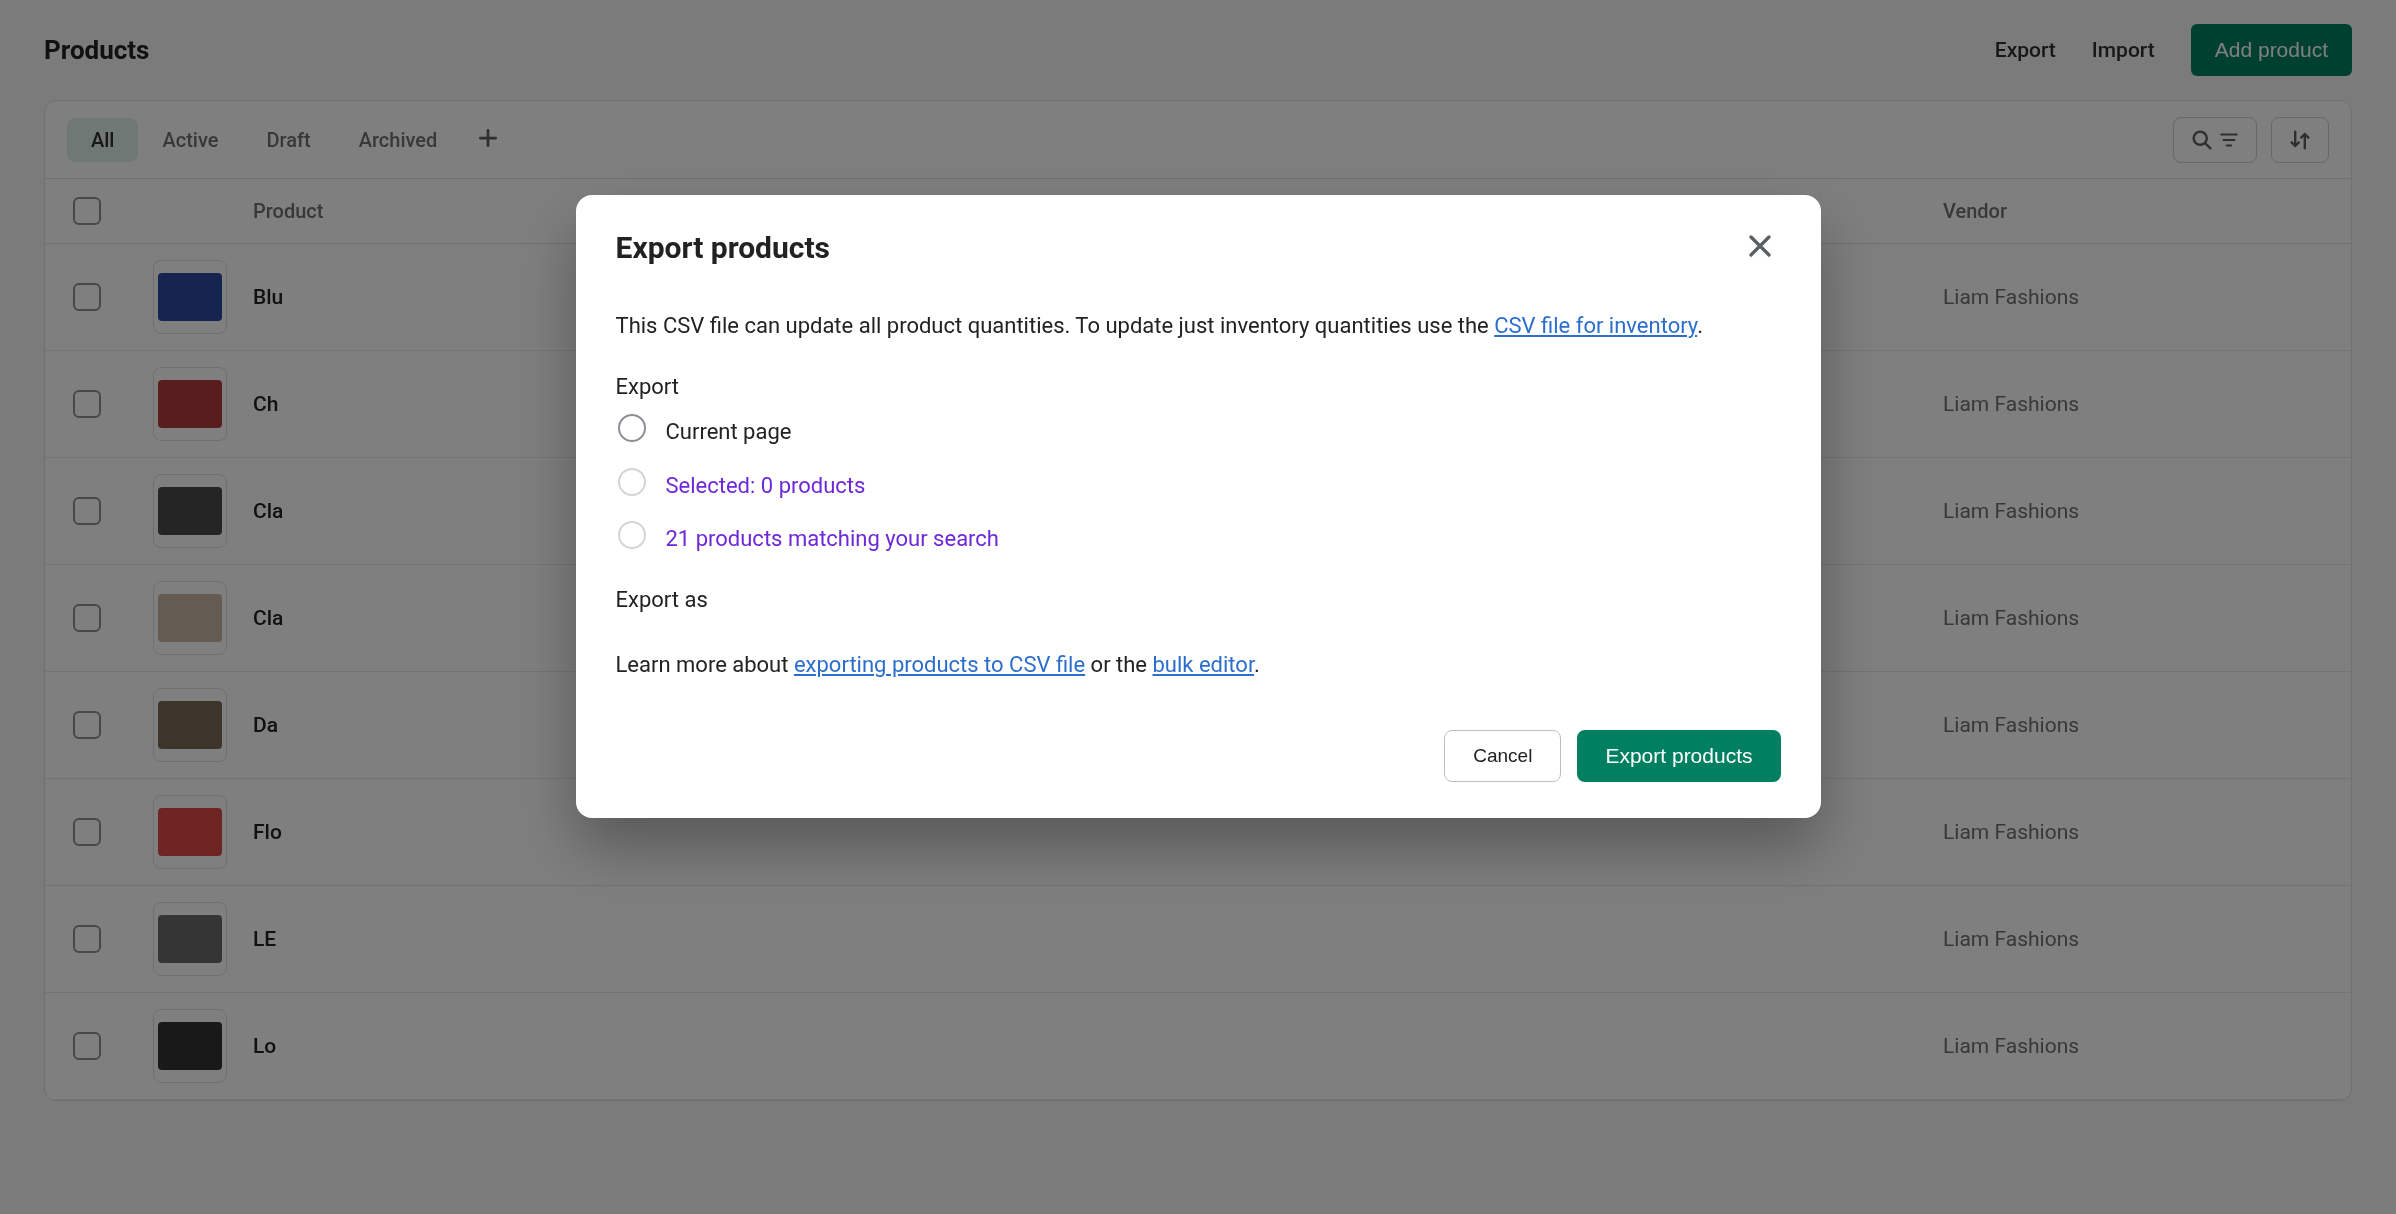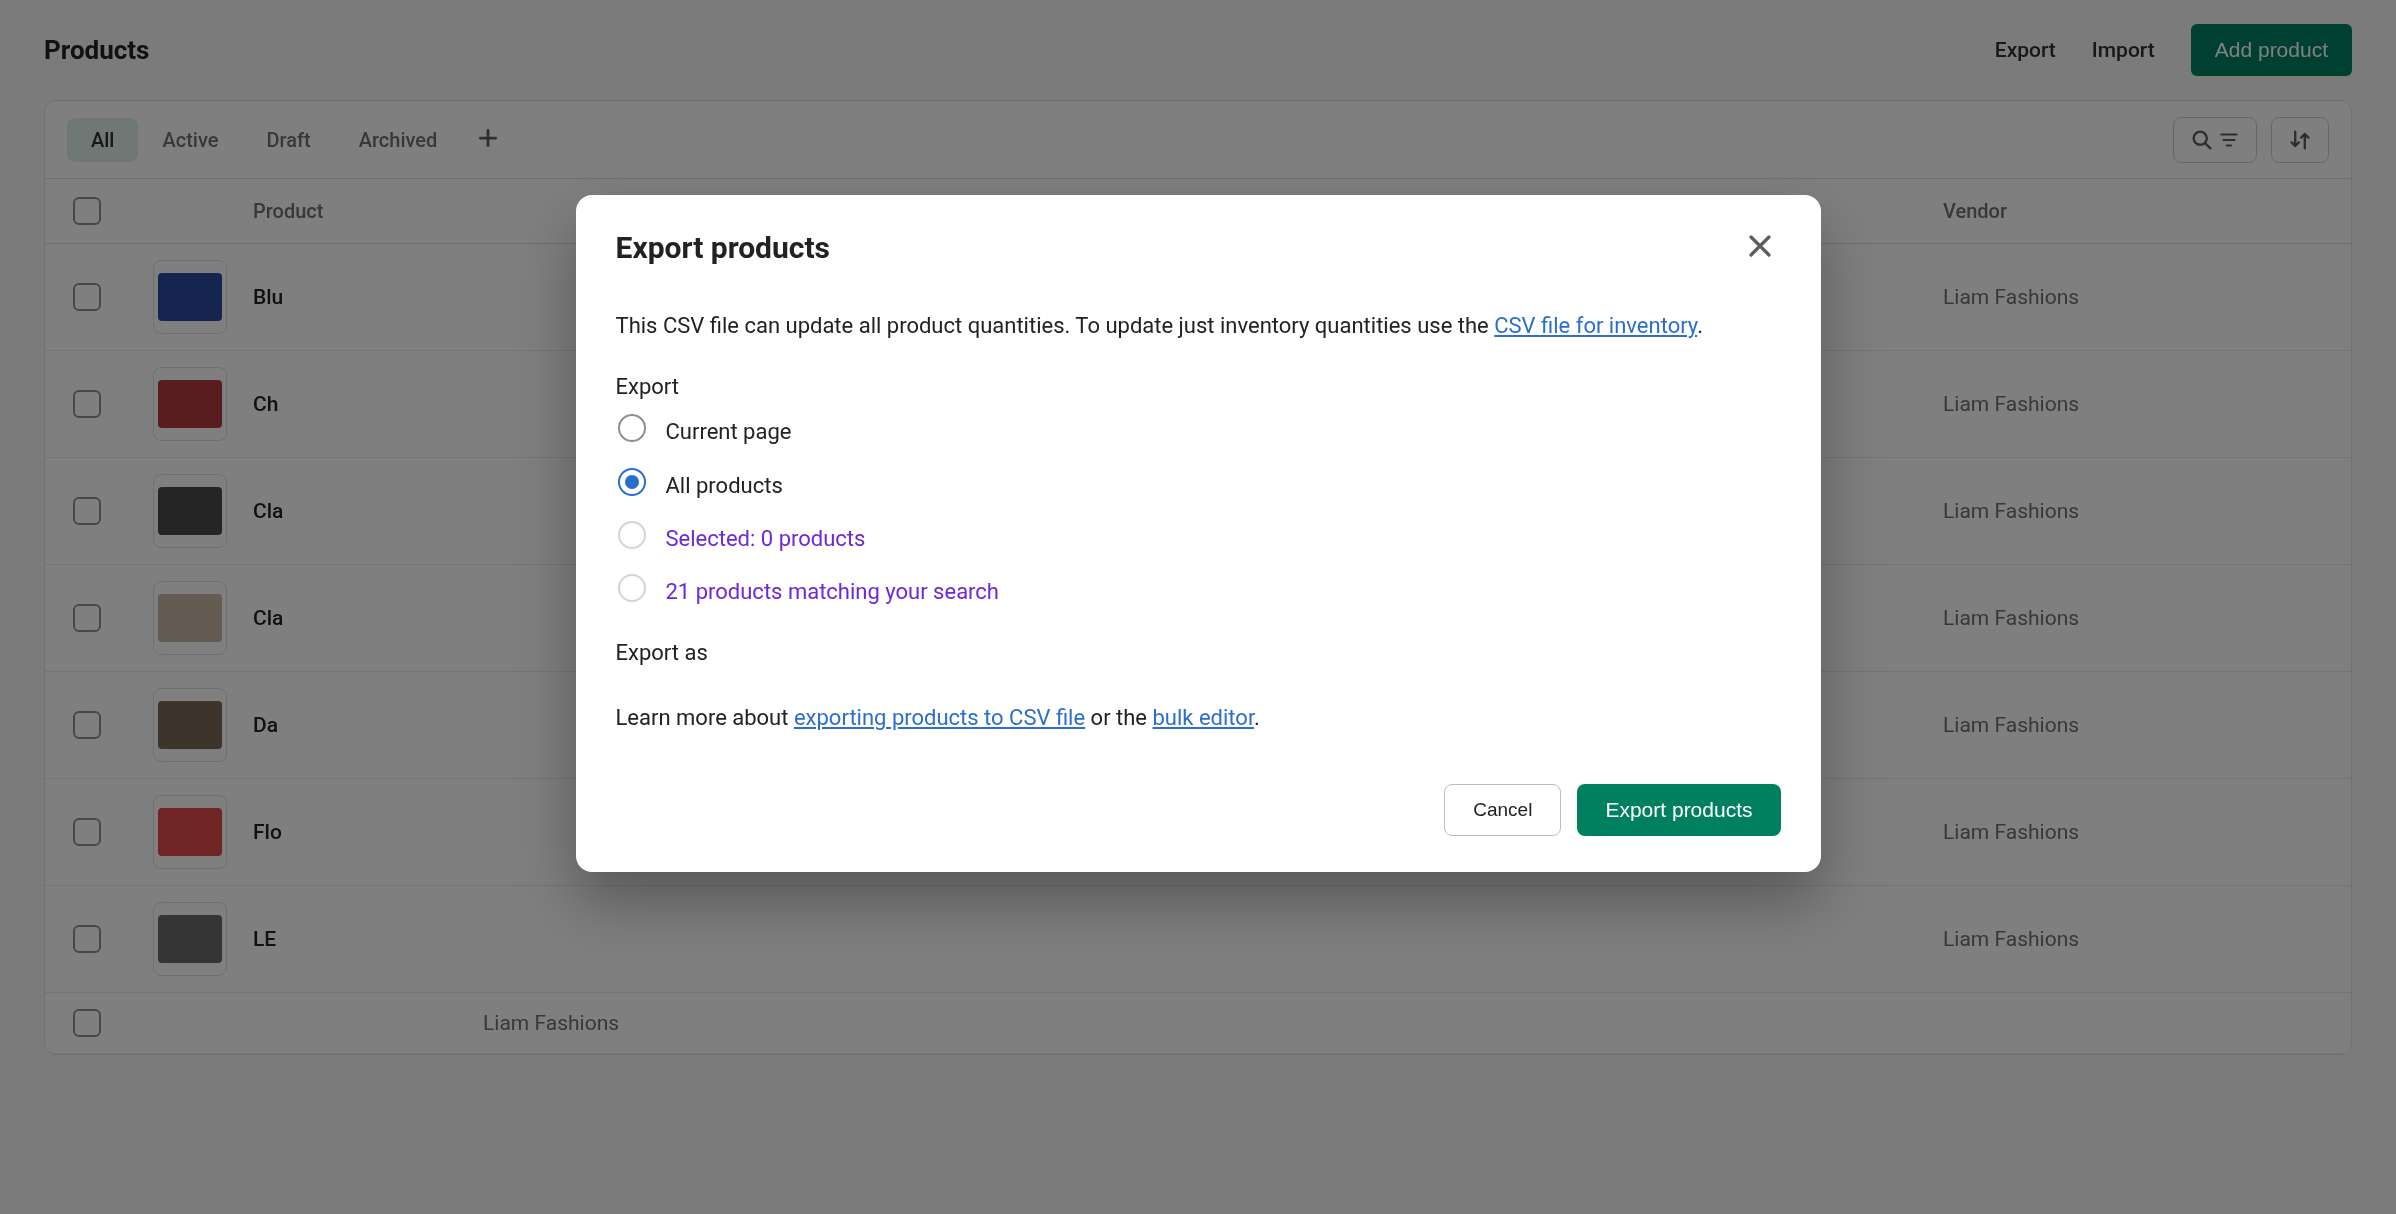--- a/index.html
+++ b/index.html
@@ -400,20 +400,26 @@
           </div>
       <span class="product-name">LE</span>
     </div>
     <div class="col-type"></div>
     <div class="col-vendor vendor">Liam Fashions</div>
   </div>
       <div class="table-row">
     <div class="col-checkbox">
           <div class="checkbox"></div>
         </div>
+    <div class="col-product" style="display:flex;align-items:center;">
+      <div class="thumb">
+            <div class="thumb-inner" style="background:#333333;"></div>
+          </div>
+      <span class="product-name">Lo</span>
+    </div>
     <div class="col-type"></div>
     <div class="col-vendor vendor">Liam Fashions</div>
   </div>
     </div>
 </div>
 
 <div class="overlay">
   <div class="modal">
     <div class="modal-header">
       <div class="modal-title">Export products</div>
@@ -429,24 +435,20 @@
         <span>This CSV file can update all product quantities. To update just inventory quantities use the </span><a class="link">CSV file for inventory</a><span>.</span>
       </p>
 
       <div class="section-label">Export</div>
       <div class="radio-group">
         <div class="radio-row">
           <span class="radio"></span>
           <span class="radio-label">Current page</span>
         </div>
         <div class="radio-row">
-          <span class="radio selected"></span>
-          <span class="radio-label">All products</span>
-        </div>
-        <div class="radio-row">
           <span class="radio disabled"></span>
           <span class="radio-label disabled">Selected: 0 products</span>
         </div>
         <div class="radio-row">
           <span class="radio disabled"></span>
           <span class="radio-label disabled">21 products matching your search</span>
         </div>
       </div>
 
       <div class="section-label">Export as</div>

